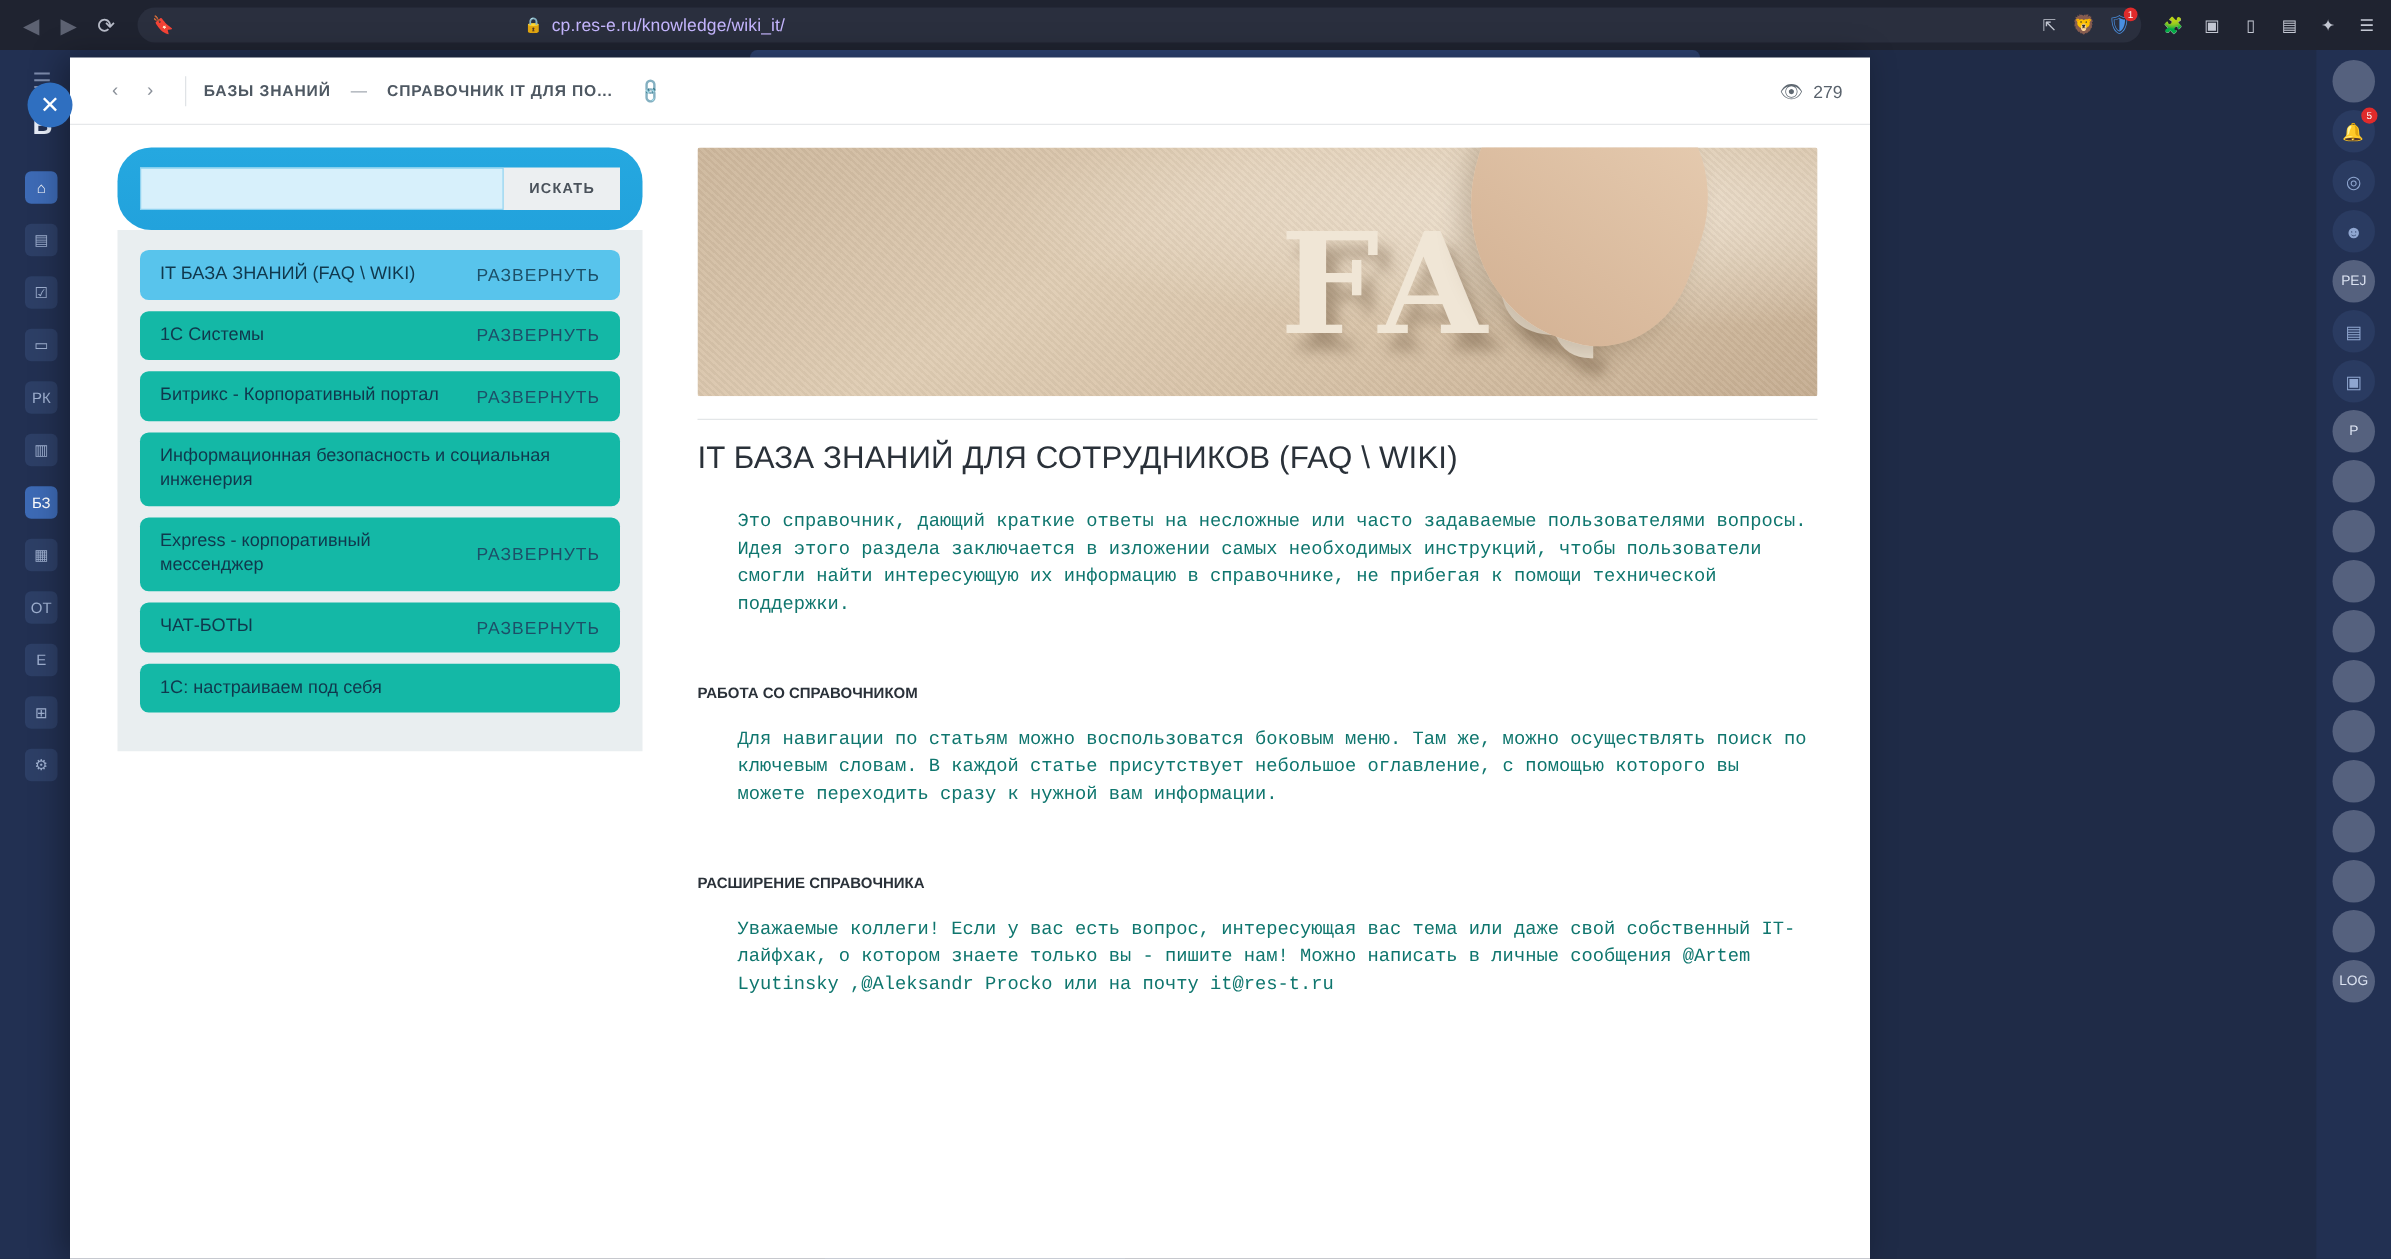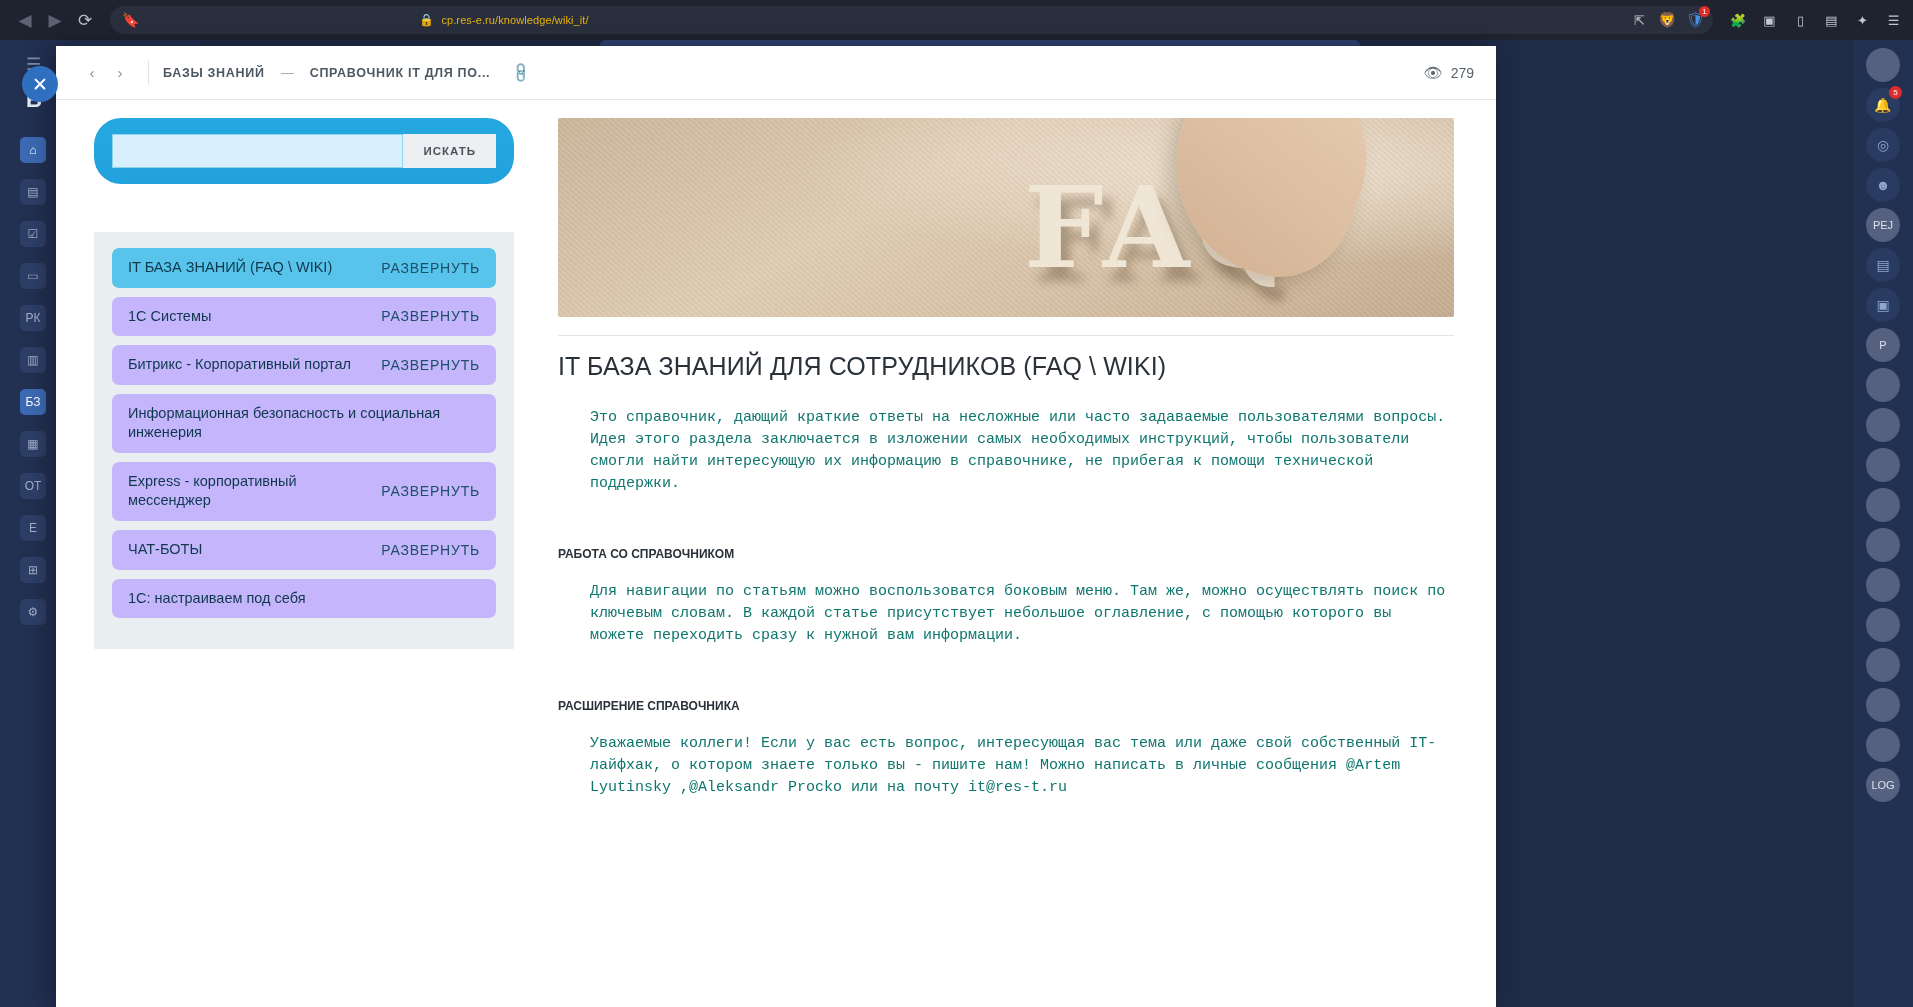--- a/index.html
+++ b/index.html
@@ -35,21 +35,21 @@
     border-radius: 14px;
     display: flex; align-items: center;
     padding: 0 12px;
     position: relative;
   }
   .urlbar .bookmark-star {
     color: #b8bcc8; font-size: 14px; margin-right: 280px;
   }
   .urlbar .lock { color: #9aa0ae; font-size: 12px; margin-right: 7px; }
   .urlbar .url-text {
-    color: #eab308; font-size: 11px;
+    color: #c4b5fd; font-size: 14px;
     letter-spacing: 0.1px;
   }
   .urlbar .right-icons {
     position: absolute; right: 8px; top: 0; height: 28px;
     display: flex; align-items: center; gap: 9px;
   }
   .mini-icon {
     width: 19px; height: 19px;
     display: flex; align-items: center; justify-content: center;
     color: #c3c7d2; font-size: 13px;
@@ -223,24 +223,23 @@
     font-size: 11.5px;
     letter-spacing: 1px;
     font-weight: bold;
     padding: 0 20px;
     cursor: pointer;
     font-family: "Liberation Sans", sans-serif;
   }
   .sections {
     background: #e9eef0;
     padding: 16px 18px 22px 18px;
-    margin-top: 48px;
   }
   .sec-item {
-    background: #c4b5fd;
+    background: #14b8a6;
     border-radius: 7px;
     margin-bottom: 9px;
     padding: 10px 16px;
     display: flex; align-items: center;
     min-height: 32px;
     cursor: pointer;
   }
   .sec-item.first { background: #58c4ec; }
   .sec-title {
     color: #10384d; font-size: 14.5px; line-height: 1.35;

